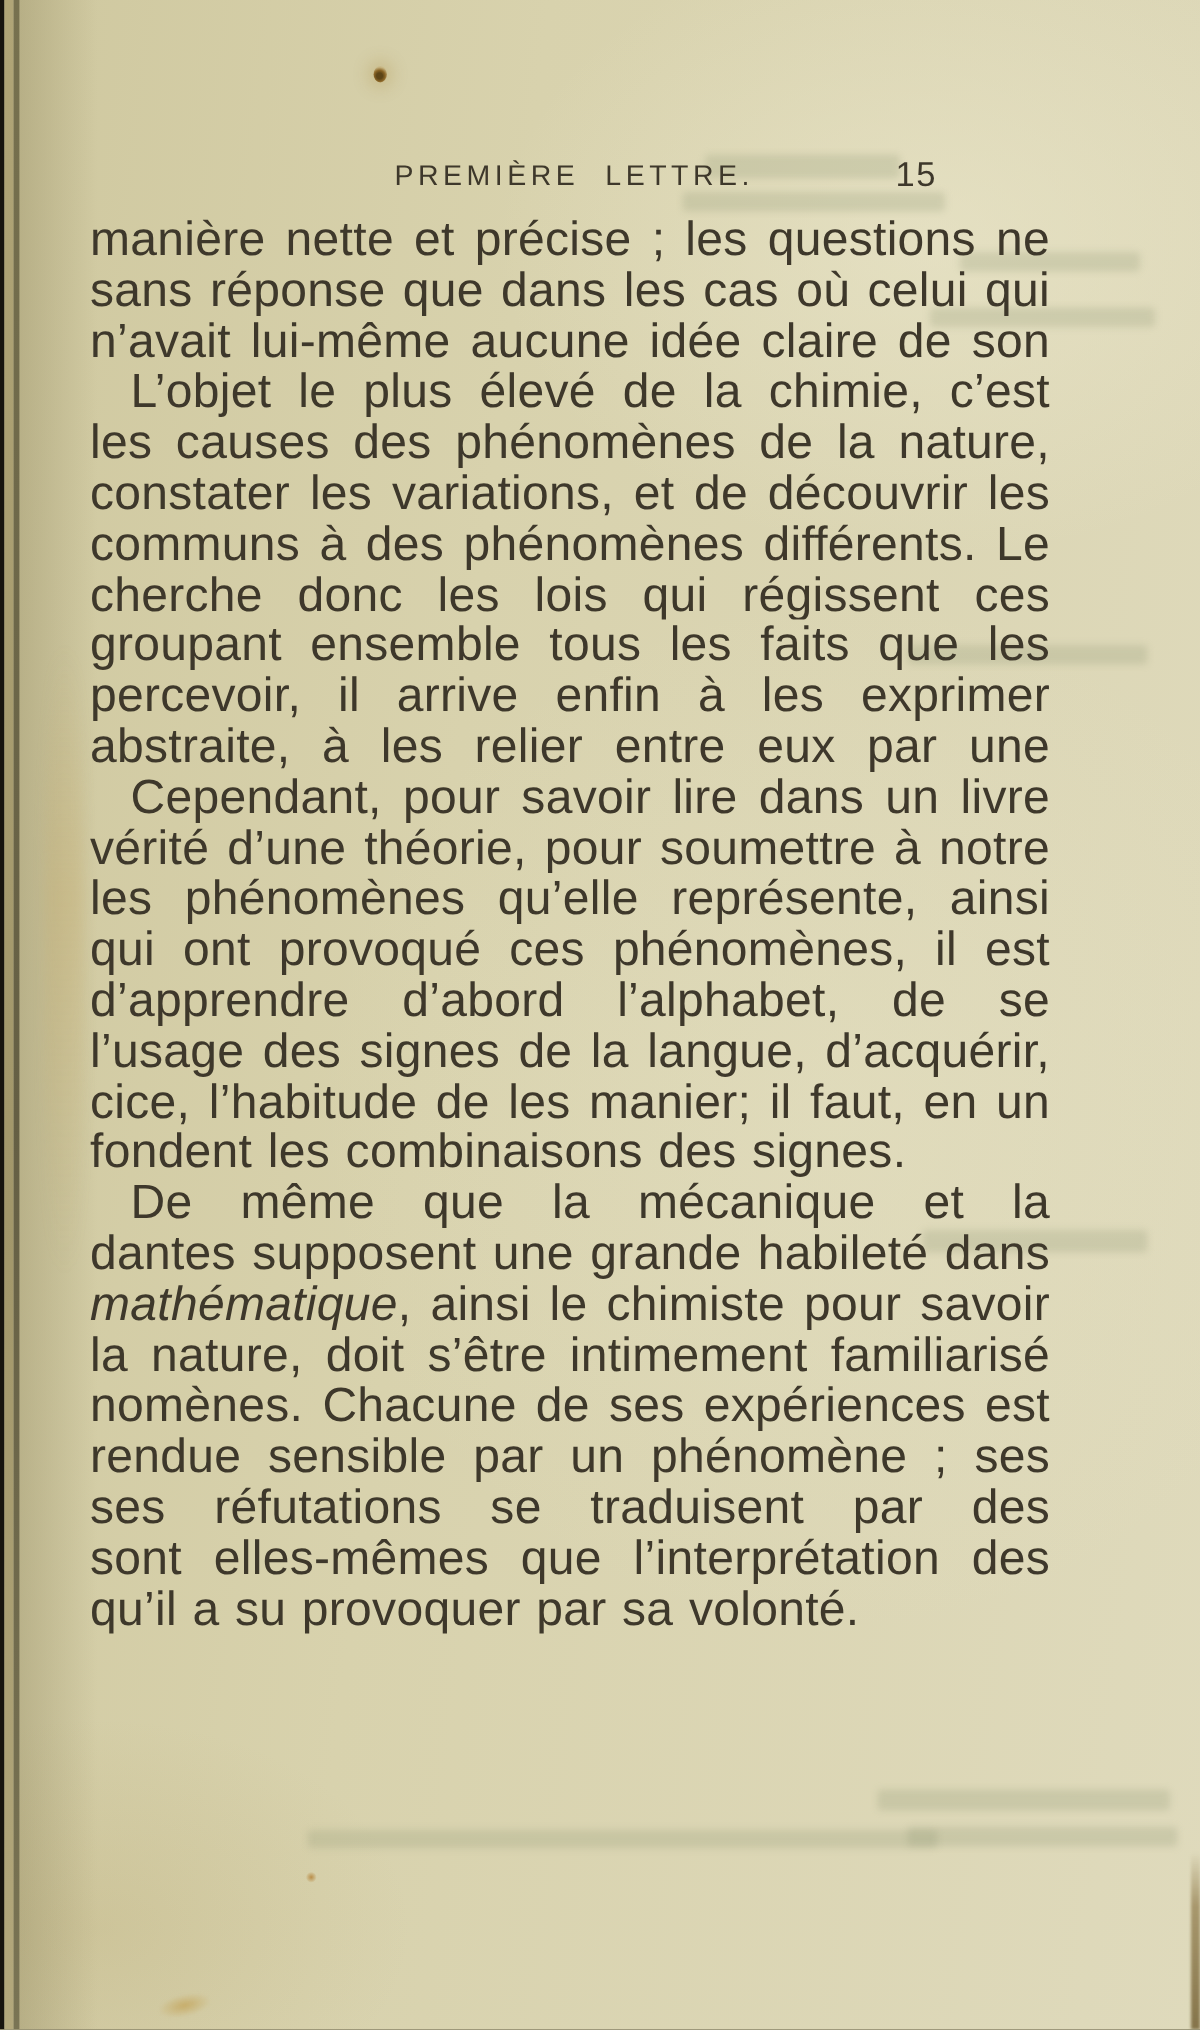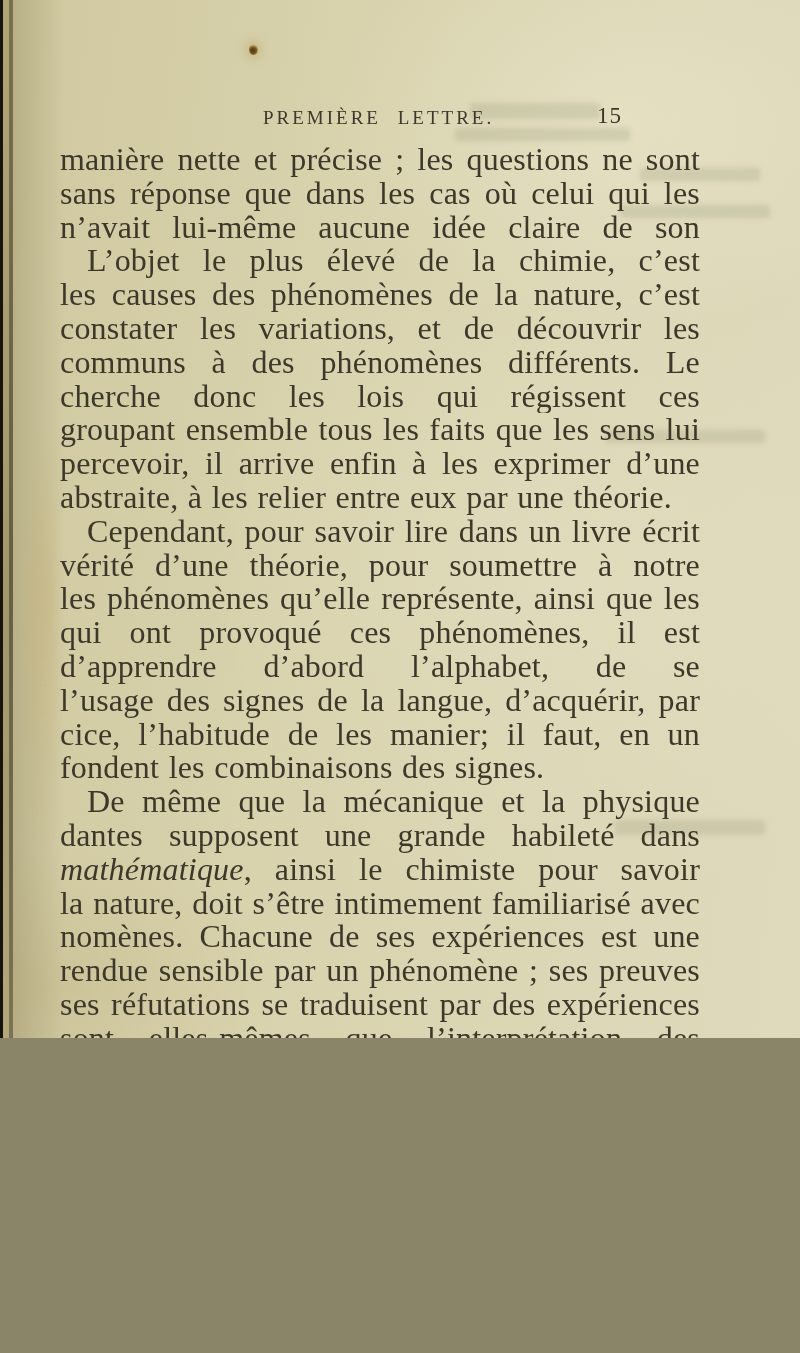--- a/index.html
+++ b/index.html
@@ -7,29 +7,29 @@
     --paper-light:#dfdabc;
     --paper-dark:#cfc89f;
     --ink:#3e382b;
     --edge-black:#17140e;
     --edge-tan:#a79c6c;
     --edge-olive:#6e684a;
   }
   html,body{margin:0;padding:0;background:#8a8468;}
   .scan{
     position:relative;
-    width:800px;height:1038px;
+    width:800px;height:1353px;
     margin:0 auto;
     overflow:hidden;
     background:
       radial-gradient(420px 300px at 78% 12%, rgba(236,232,205,.55), rgba(236,232,205,0) 70%),
       radial-gradient(500px 500px at 70% 55%, rgba(232,228,200,.35), rgba(232,228,200,0) 70%),
       radial-gradient(300px 200px at 8% 95%, rgba(170,150,90,.18), rgba(170,150,90,0) 70%),
       linear-gradient(97deg, var(--paper-dark) 0%, var(--paper) 38%, var(--paper-light) 100%);
-    font-family:Liberation Serif, serif;
+    font-family:Liberation Sans, sans-serif;
     color:var(--ink);
   }
   
   .edge{position:absolute;top:0;bottom:0;}
   .edge-black{left:0;width:3px;background:var(--edge-black);}
   .edge-tan{left:3px;width:6px;background:linear-gradient(180deg,#b0a577,#a2976a 60%,#b3a87c);}
   .edge-olive{left:9px;width:4px;background:linear-gradient(180deg,#77714f,#655f44 55%,#7a7454);}
   .edge-shade{left:13px;width:52px;background:linear-gradient(90deg,rgba(120,110,68,.28),rgba(120,110,68,0));}
   .edge-right{position:absolute;right:0;width:6px;top:1235px;bottom:0;
     background:linear-gradient(180deg,rgba(138,116,67,.0),rgba(138,116,67,.65) 30%,rgba(110,90,45,.8));

